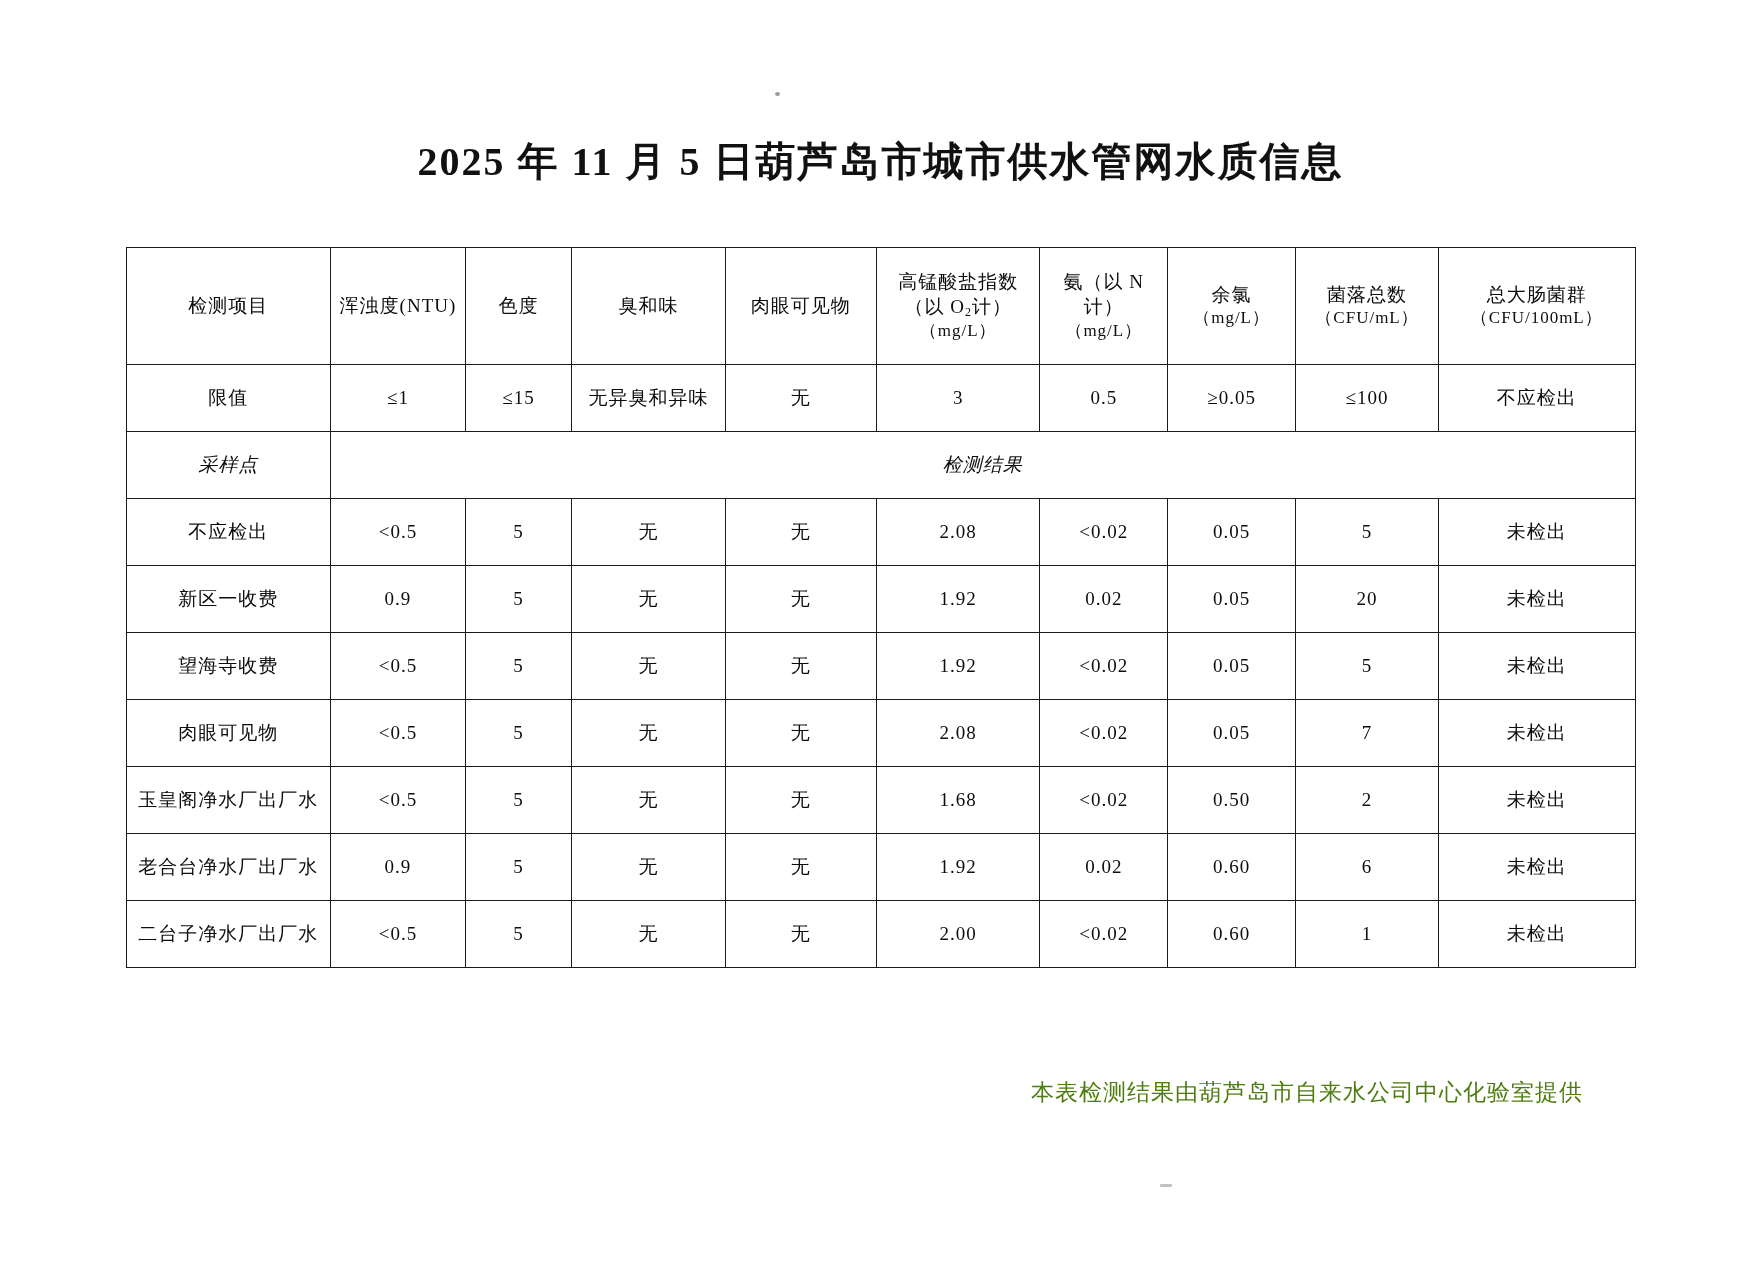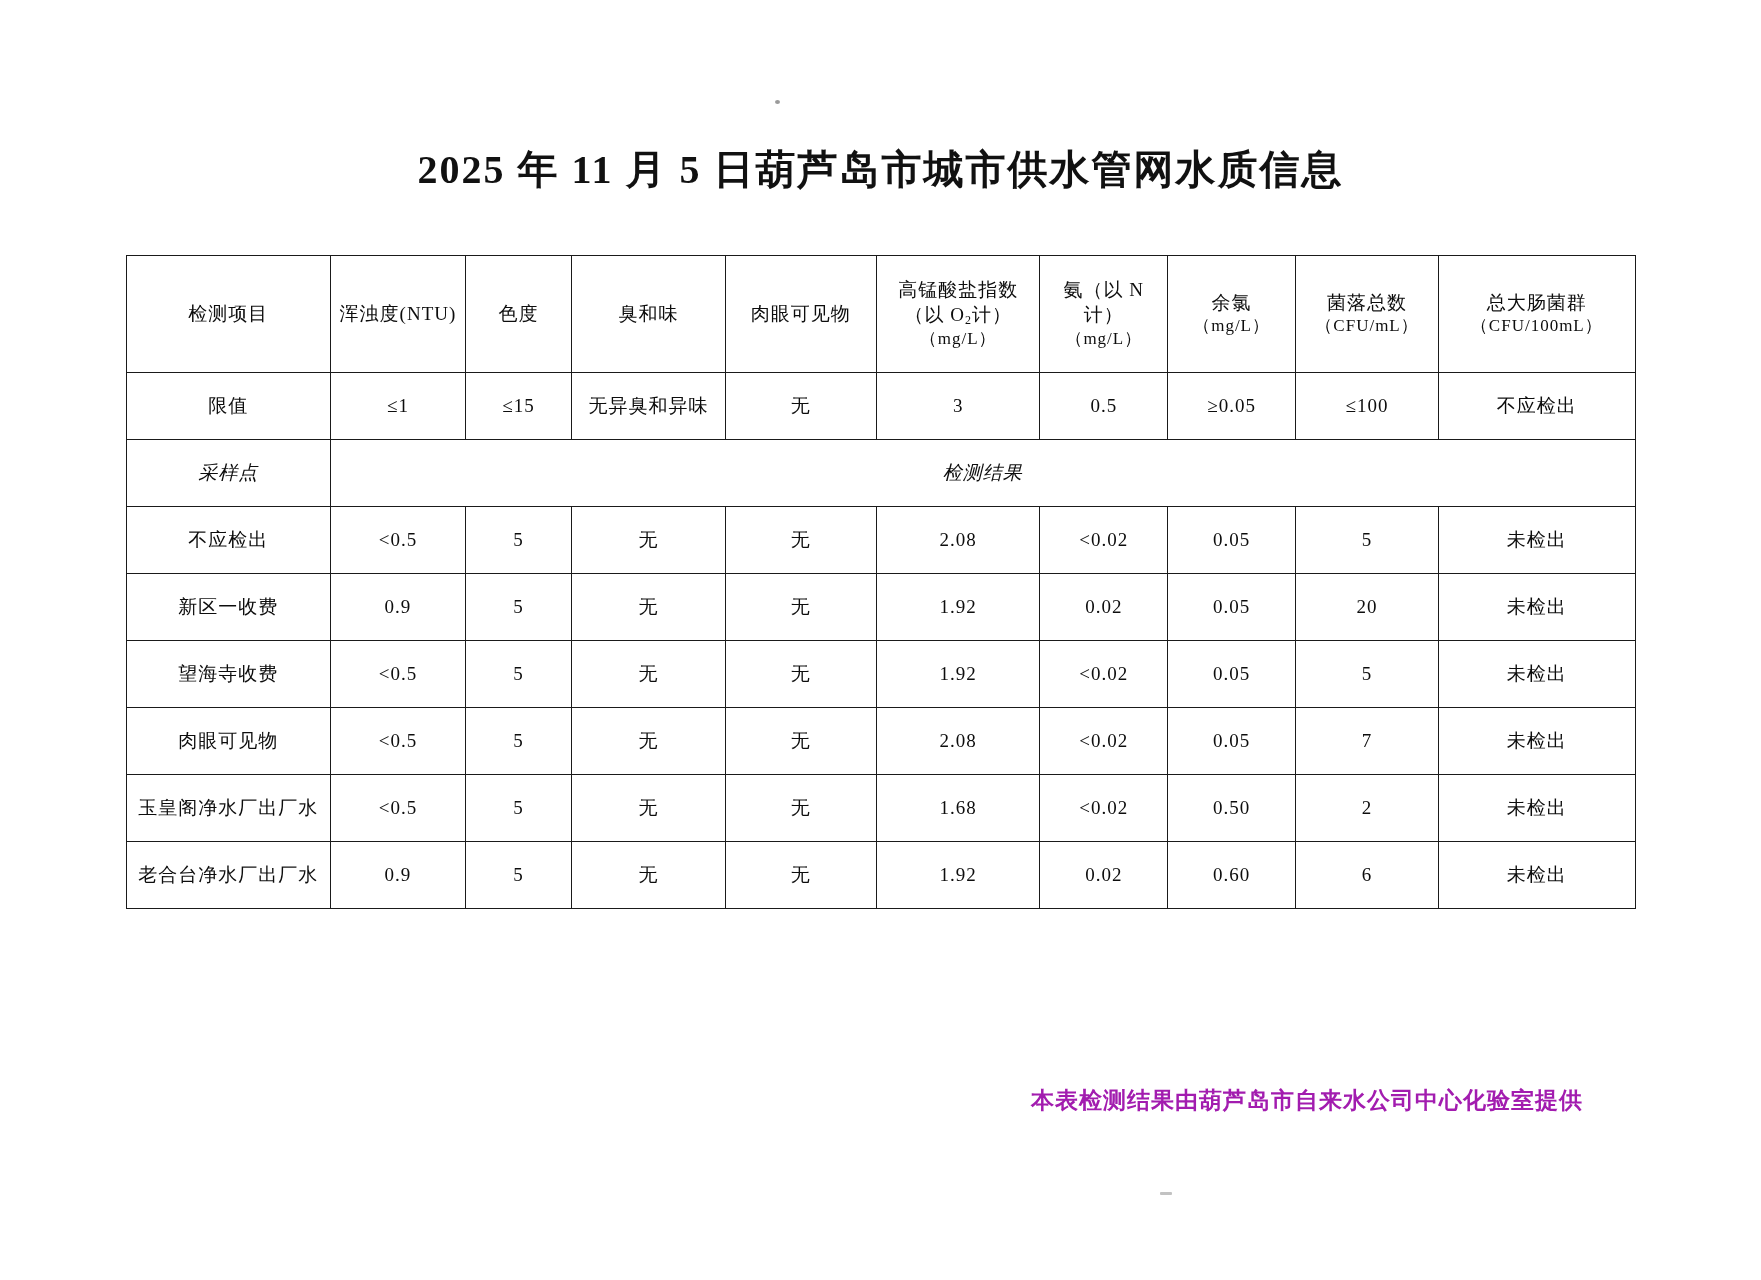--- a/index.html
+++ b/index.html
@@ -27,21 +27,21 @@
     border-radius: 50%;
   }
   .speck-a { left: 775px; top: 88px; width: 5px; height: 4px; }
   .speck-b { left: 1160px; top: 1180px; width: 12px; height: 3px; background: #c2c2c2; border-radius: 1px; }
 
   .doc-title {
     text-align: center;
     font-size: 40px;
     font-weight: bold;
     letter-spacing: 2px;
-    margin: 12px;
+    margin: 4px;
     padding-top: 130px;
     color: #111;
     font-family: "Liberation Serif", "DejaVu Serif", serif;
   }
 
   .table-wrap {
     margin: 58px auto 0 auto;
     width: 1510px;
   }
 
@@ -92,23 +92,23 @@
   .num {
     font-family: "Liberation Serif", "DejaVu Serif", serif;
     letter-spacing: 1px;
   }
 
   .footer-note {
     position: absolute;
     right: 178px;
     top: 1073px;
     font-size: 23px;
-    font-weight: bold;
+    font-weight: normal;
     letter-spacing: 1px;
-    color: #a21caf;
+    color: #4d7c0f;
   }
 </style>
 </head>
 <body>
 
 <div class="page">
 
   <div class="speck speck-a"></div>
   <div class="speck speck-b"></div>
 
@@ -255,20 +255,32 @@
           <td class="num">5</td>
           <td>无</td>
           <td>无</td>
           <td class="num">1.92</td>
           <td class="num">0.02</td>
           <td class="num">0.60</td>
           <td class="num">6</td>
           <td>未检出</td>
         </tr>
 
+        <tr class="data-row">
+          <td>二台子净水厂出厂水</td>
+          <td class="num">&lt;0.5</td>
+          <td class="num">5</td>
+          <td>无</td>
+          <td>无</td>
+          <td class="num">2.00</td>
+          <td class="num">&lt;0.02</td>
+          <td class="num">0.60</td>
+          <td class="num">1</td>
+          <td>未检出</td>
+        </tr>
 
       </tbody>
     </table>
   </div>
 
   <div class="footer-note">本表检测结果由葫芦岛市自来水公司中心化验室提供</div>
 
 </div>
 
 </body></html>

